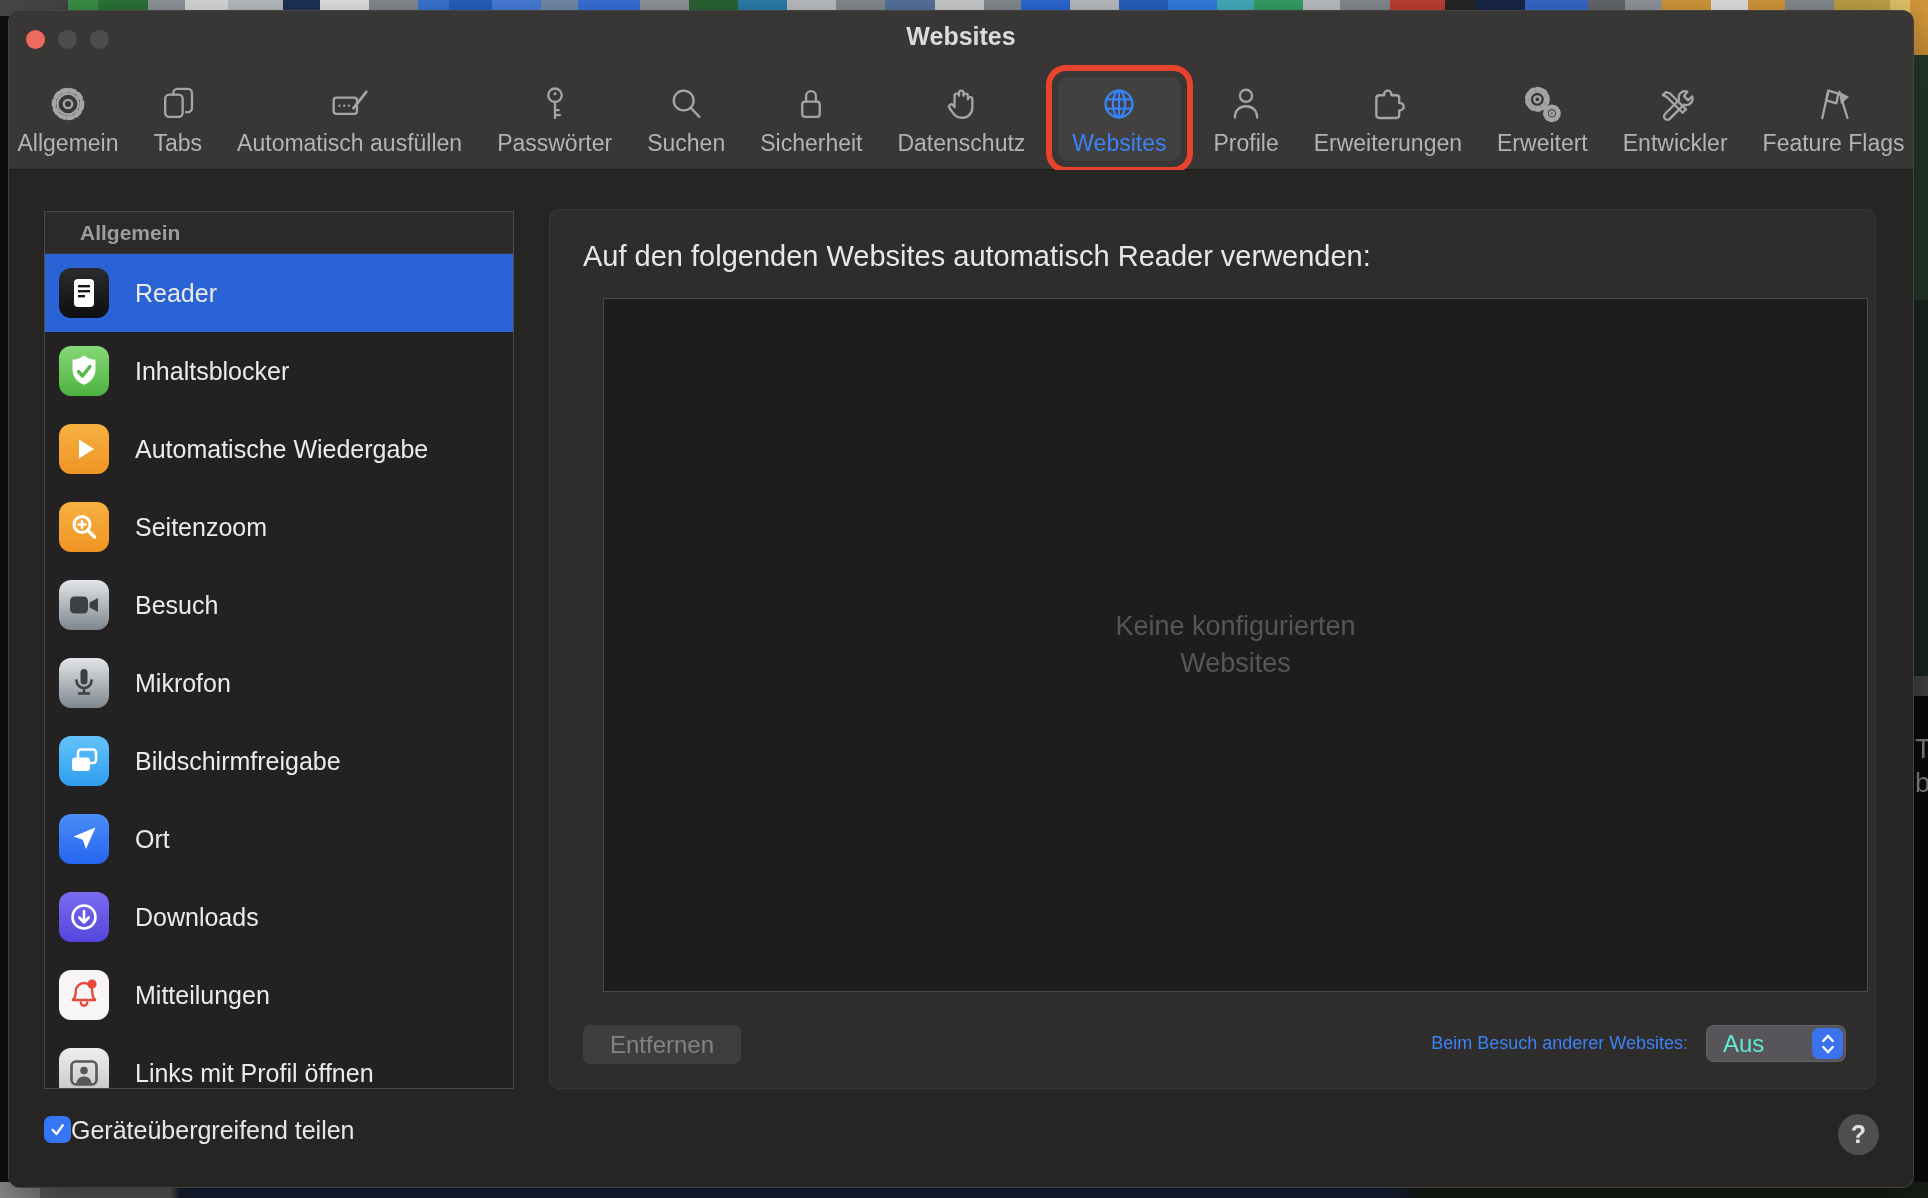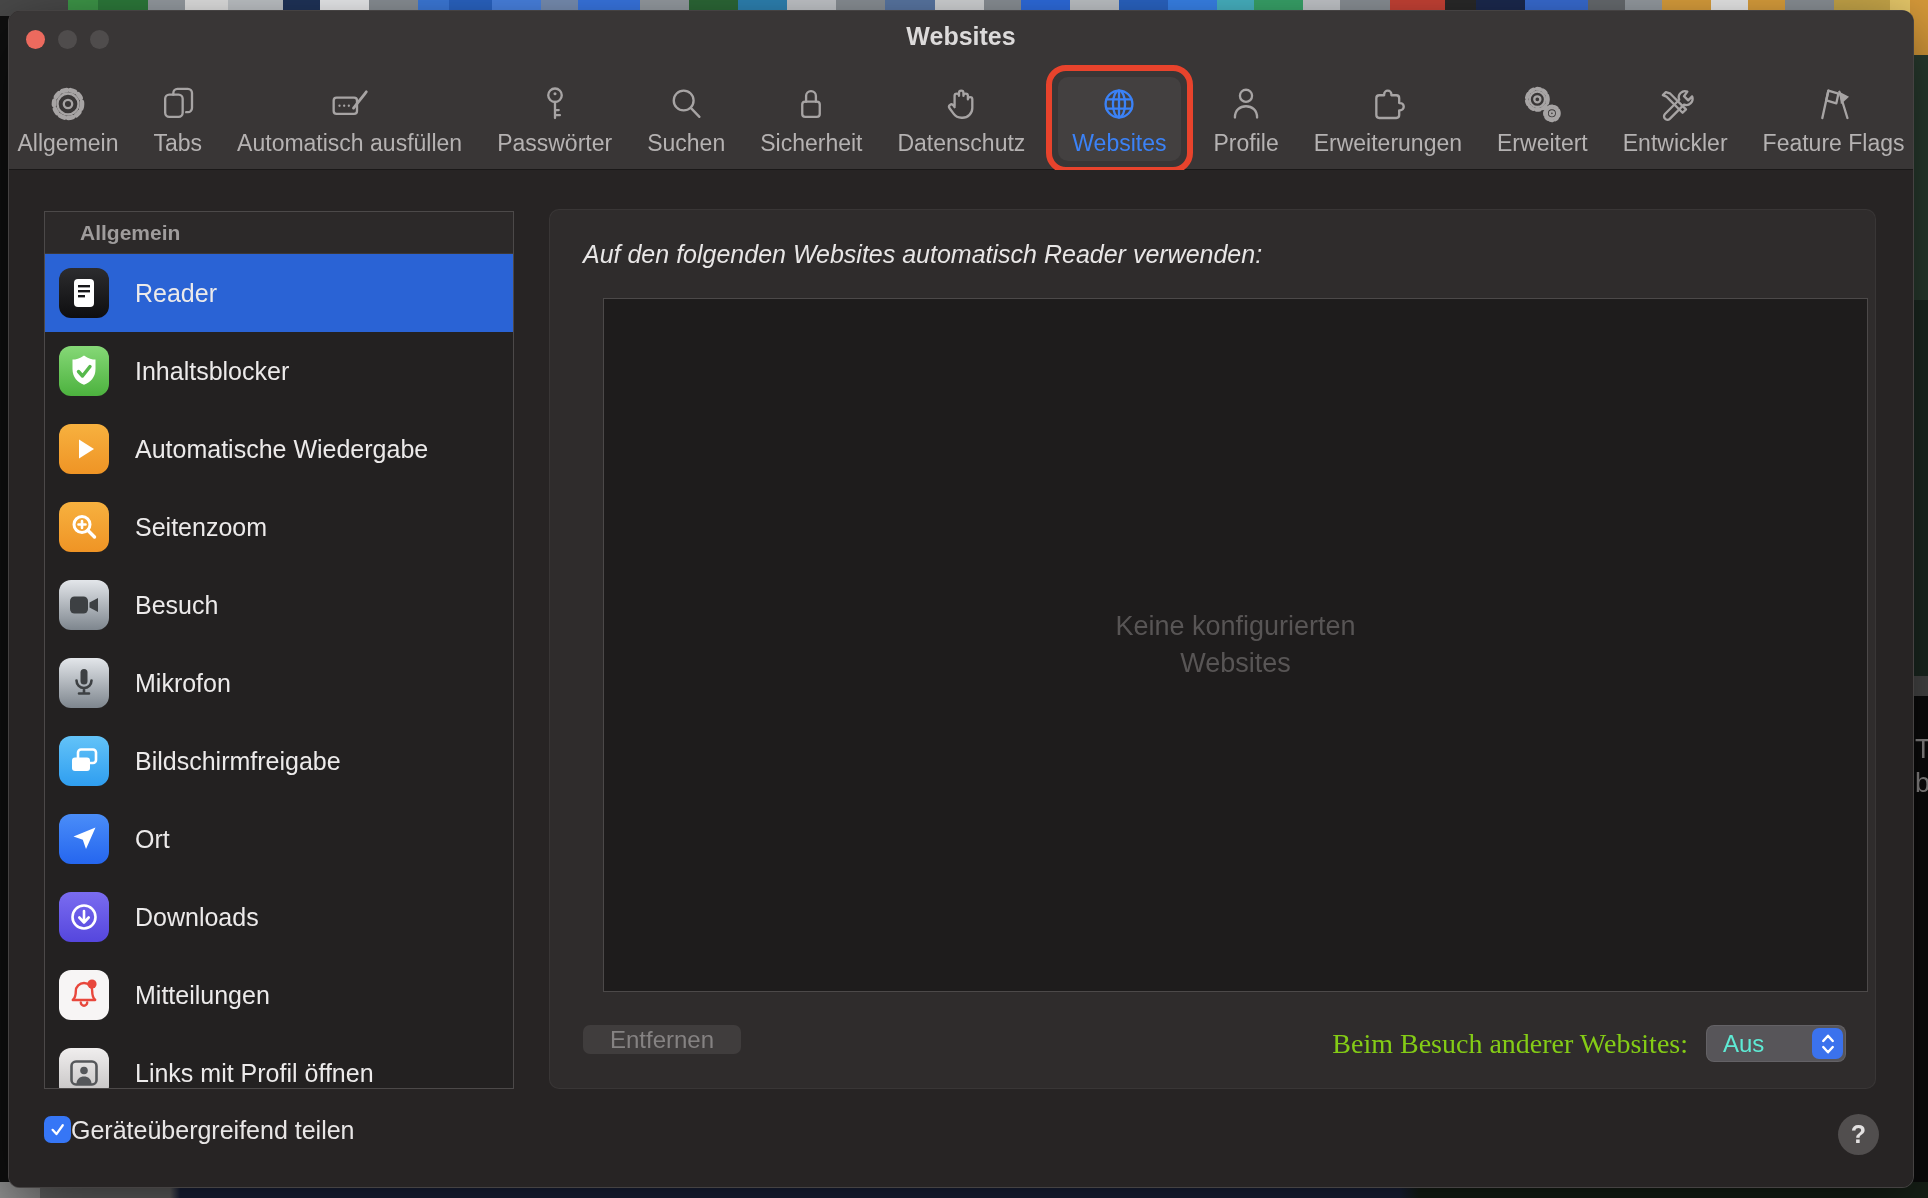--- a/index.html
+++ b/index.html
@@ -81,31 +81,31 @@
   .ic-screen{background:linear-gradient(180deg,#63c3f8,#2f9ef0);}
   .ic-loc{background:linear-gradient(180deg,#4a8df8,#2566ef);}
   .ic-dl{background:linear-gradient(180deg,#7a6cf0,#5546dd);}
   .ic-bell{background:#f7f5f5;}
   .ic-prof{background:linear-gradient(180deg,#f0eeee,#c2c0c0);}
 
   
   .panel{position:absolute;left:540px;top:39px;width:1327px;height:880px;
     background:#2f2c2c;border-radius:10px;border:1px solid rgba(255,255,255,.05);
     box-sizing:border-box;}
-  .panel-heading{position:absolute;left:33px;top:30px;font-size:25px;color:#e8e6e6;font-style:italic;}
+  .panel-heading{position:absolute;left:33px;top:30px;font-size:29px;color:#e8e6e6;}
   .listbox{position:absolute;left:33px;top:88px;width:1265px;height:694px;
     background:#1e1c1c;border:1px solid #4c4949;box-sizing:border-box;
     display:flex;align-items:center;justify-content:center;margin-left:20px;}
   .empty-state{max-width:330px;text-align:center;font-size:27px;line-height:37px;
     color:#585555;}
-  .remove-btn{position:absolute;left:33px;top:815px;width:158px;height:29px;
+  .remove-btn{position:absolute;left:33px;top:815px;width:158px;height:39px;
     background:#403d3d;border-radius:7px;display:flex;align-items:center;
     justify-content:center;font-size:24px;color:#858282;}
   .visit-group{position:absolute;right:29px;top:815px;display:flex;align-items:center;gap:18px;}
-  .visit-label{font-size:28px;color:#84cc16;font-family:Liberation Serif, serif;}
+  .visit-label{font-size:18px;color:#3b82f6;}
   .popup{width:140px;height:37px;background:#575559;border-radius:8px;position:relative;
     display:flex;align-items:center;box-shadow:inset 0 0 0 1px rgba(255,255,255,.08);}
   .popup .pval{font-size:24px;color:#5eead4;padding-left:17px;}
   .popup .pstep{position:absolute;right:3px;top:3px;width:31px;height:31px;border-radius:7px;
     background:#3b72ed;display:flex;align-items:center;justify-content:center;}
   .popup .pstep svg{width:18px;height:26px;stroke:#fff;stroke-width:2.8;fill:none;
     stroke-linecap:round;stroke-linejoin:round;}
 
   
   .share-row{position:absolute;left:35px;top:946px;display:flex;}

